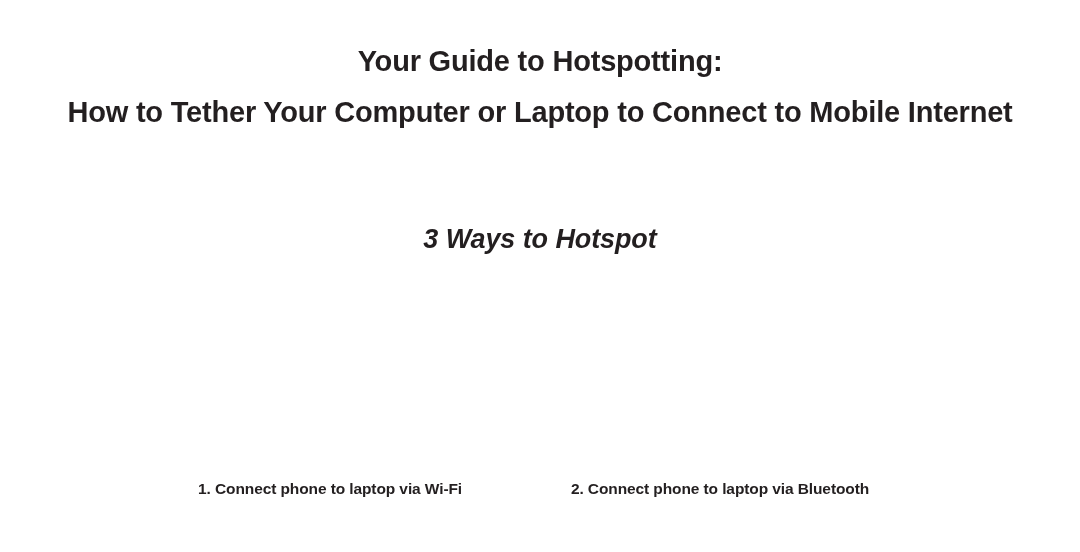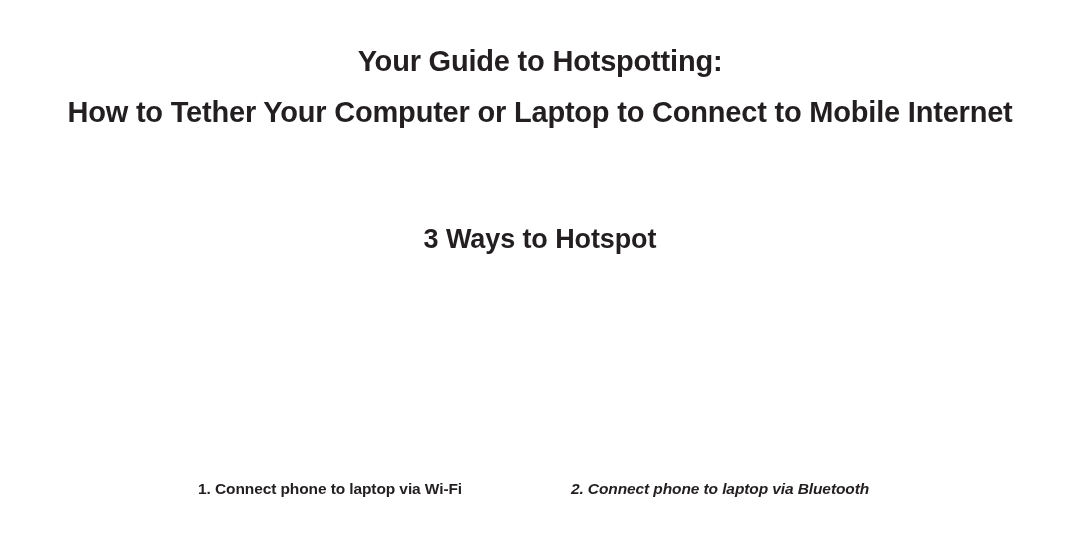--- a/index.html
+++ b/index.html
@@ -50,20 +50,21 @@
   .section-heading {
     position: absolute;
     top: 224px;
     left: 0;
     width: 1080px;
     text-align: center;
     font-size: 27px;
     font-weight: bold;
     color: #231f20;
     letter-spacing: -0.1px;
+    font-style: italic;
   }
 
   .steps-row {
     position: absolute;
     left: 0;
     top: 480px;
     width: 1080px;
     display: flex;
     flex-direction: row;
     align-items: flex-start;
@@ -81,21 +82,20 @@
 
   .step-1 {
     width: 360px;
     padding-left: 18px;
     text-align: left;
   }
 
   .step-2 {
     width: 360px;
     text-align: center;
-    font-style: italic;
   }
 
   .step-3 {
     width: 360px;
     padding-right: 18px;
     text-align: right;
   }
 </style>
 </head>
 <body>

